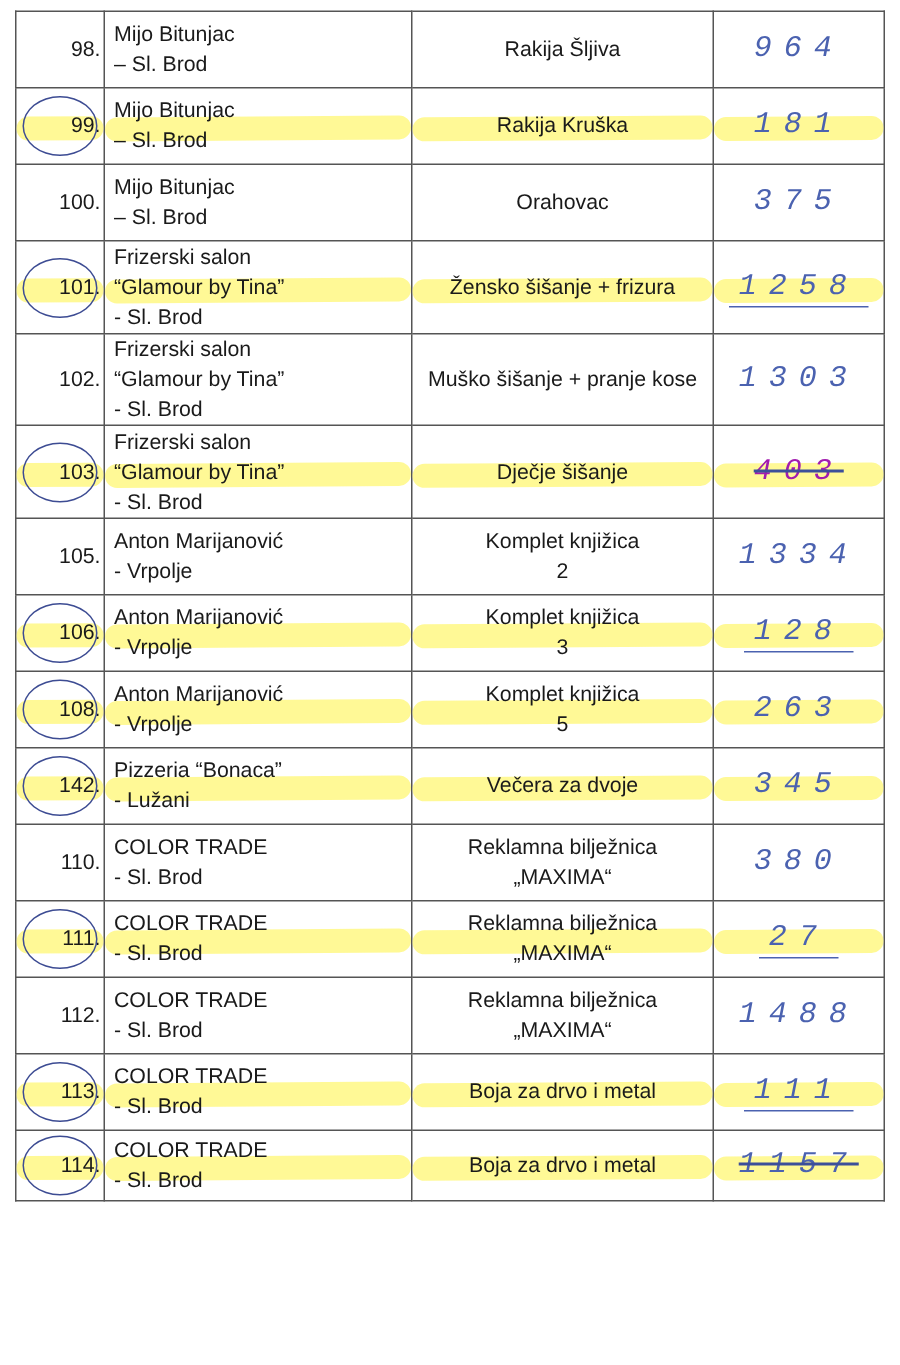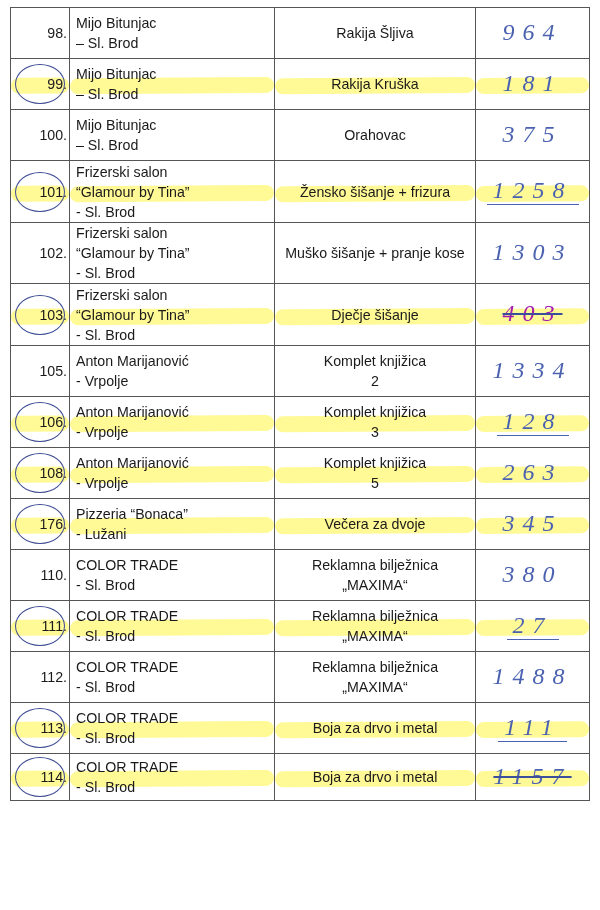--- a/index.html
+++ b/index.html
@@ -7,21 +7,21 @@
          font-family: "Liberation Sans", "DejaVu Sans", sans-serif; color: #1a1a1a; }
   .sheet { position: absolute; left: 10px; top: 7px; width: 580px; }
   table { border-collapse: collapse; width: 580px; table-layout: fixed; }
   td { border: 1.3px solid #555; padding: 0; vertical-align: middle; position: relative; font-size: 14.2px; line-height: 20px; }
   td.num { width: 56px; text-align: right; padding-right: 2px; }
   td.vendor { width: 198px; padding-left: 6px; text-align: left; }
   td.item { width: 200px; text-align: center; }
   td.qty { text-align: center; }
   .hl { position: absolute; left: 0; right: 0; height: 16px; background: rgba(255,245,80,0.55); border-radius: 8px; pointer-events: none; }
   .row-hl .hl { top: 50%; transform: translateY(-40%) rotate(-0.4deg); }
-  .hw { font-family: Liberation Serif, serif; font-size: 24px; letter-spacing: 8px; color: #4b62b0; font-weight: 300; position: relative; z-index: 2; font-style: italic; }
+  .hw { font-family: Liberation Mono, monospace; font-size: 20px; letter-spacing: 8px; color: #4b62b0; font-weight: 300; position: relative; z-index: 2; font-style: italic; }
   .hw.under { border-bottom: 1.4px solid #4b62b0; padding: 0 6px 1px; }
   .hw.struck { text-decoration: line-through; text-decoration-color: #3c4f9a; text-decoration-thickness: 2px; }
   .circle { position: absolute; left: 4px; top: 50%; width: 48px; height: 38px; margin-top: -20px; border: 1.3px solid #3d4c93; border-radius: 50%; pointer-events: none; z-index: 3; }
   .txt { position: relative; z-index: 2; }
 </style>
 </head>
 <body>
 
 <div class="sheet">
   <table>
@@ -256,21 +256,21 @@
     <td class="qty">
       <span class="hl" style="background: rgba(255, 245, 80, 0.6);"></span>
       <span class="hw" style="color: rgb(75, 98, 176);">263</span>
     </td>
   </tr>
 
   <tr class="row-hl" style="height: 51px;">
     <td class="num">
       <span class="circle"></span>
       <span class="hl" style="background: rgba(255, 245, 80, 0.6);"></span>
-      <span class="txt">176.</span>
+      <span class="txt">142.</span>
     </td>
     <td class="vendor">
       <span class="hl" style="background: rgba(255, 245, 80, 0.6);"></span>
       <div class="txt vlines">
               <div>Pizzeria “Bonaca”</div>
               <div>- Lužani</div>
             </div>
     </td>
     <td class="item">
       <span class="hl" style="background: rgba(255, 245, 80, 0.6);"></span>

